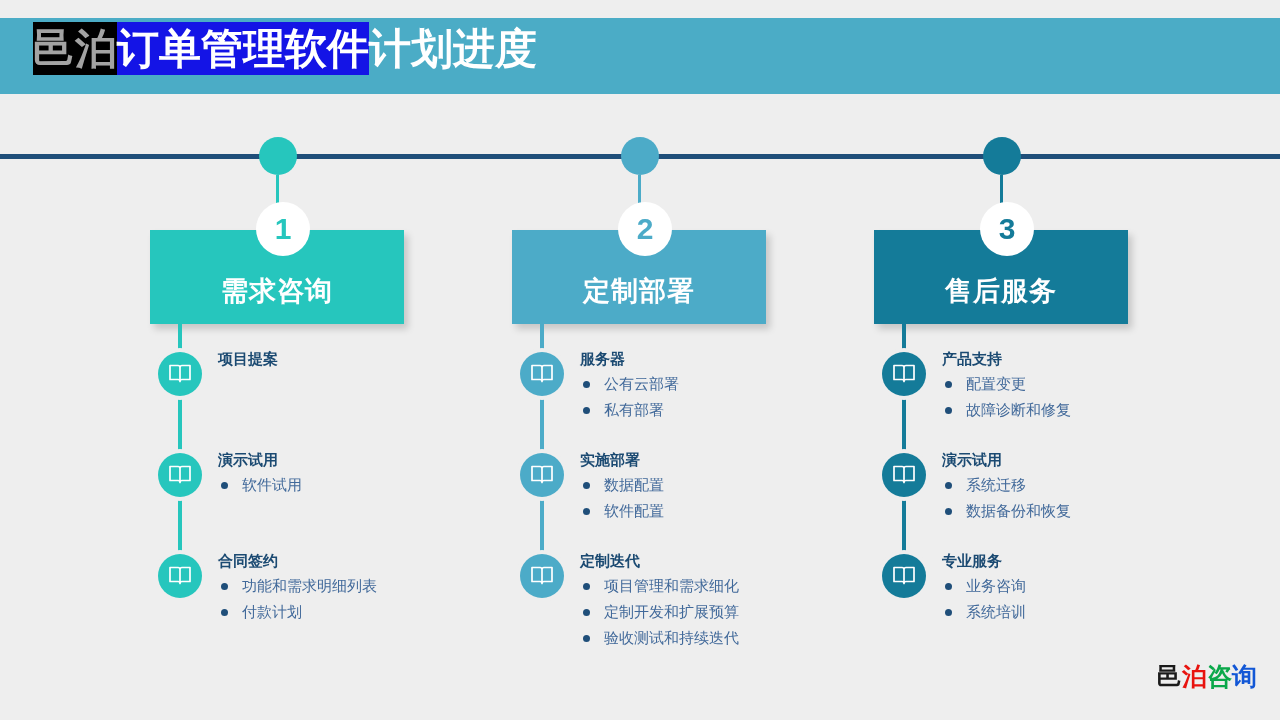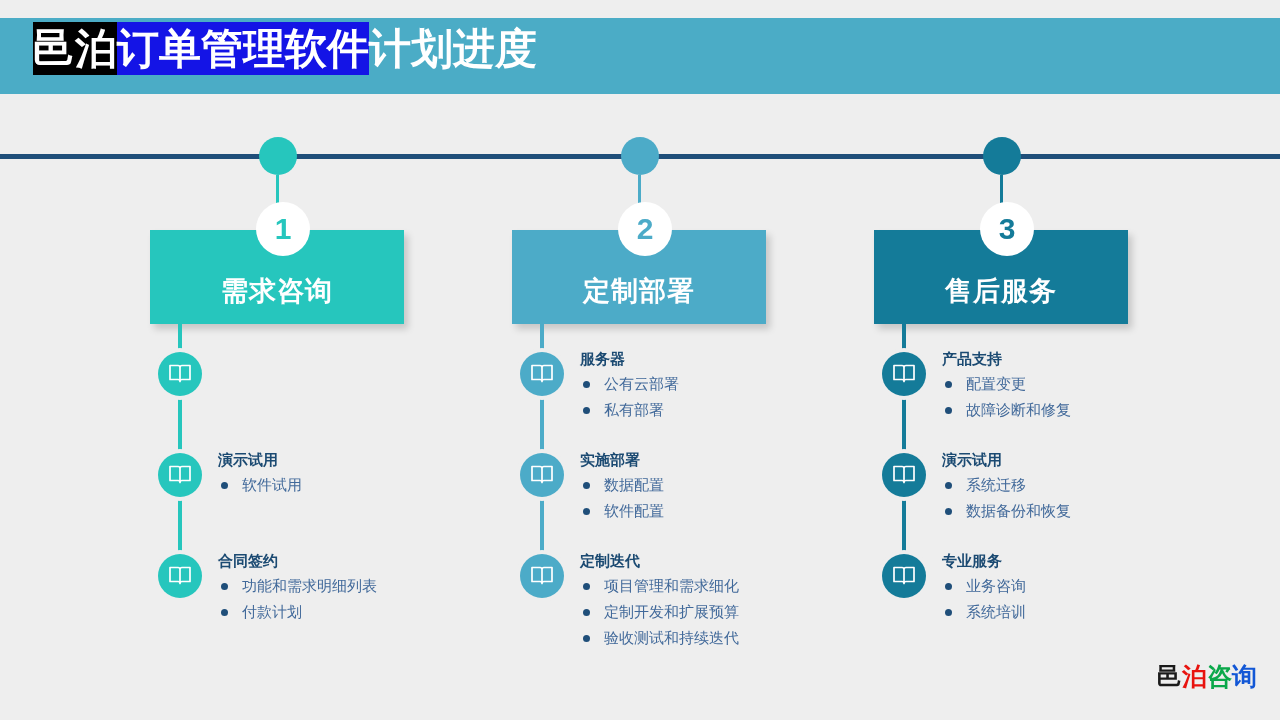--- a/index.html
+++ b/index.html
@@ -34,21 +34,21 @@
     line-height: 49px;
     white-space: nowrap;
     letter-spacing: 0px;
   }
   .title-seg {
     display: inline-block;
     padding: 2px 0 2px 0;
   }
   .seg-black {
     background: #000000;
-    color: #ffffff;
+    color: #a3a3a3;
   }
   .seg-blue {
     background: #1414e6;
     color: #ffffff;
     text-align: center;
   }
   .seg-plain {
     background: transparent;
     color: #ffffff;
   }
@@ -248,20 +248,21 @@
   <div class="stage-number">1</div>
   <div class="spine"></div>
 
   <div class="detail" style="top:352px">
     <div class="detail-icon">
       <svg width="24" height="22" viewBox="0 0 24 22">
           <path d="M2 2.5h8c1.1 0 2 .9 2 2v14c0-1.1-.9-2-2-2H2zM22 2.5h-8c-1.1 0-2 .9-2 2v14c0-1.1.9-2 2-2h8z" fill="none" stroke="#ffffff" stroke-width="1.7" stroke-linejoin="round"></path>
         </svg>
     </div>
     <div class="detail-body">
+      <div class="detail-title">项目提案</div>
     </div>
   </div>
 
   <div class="detail" style="top:453px">
     <div class="detail-icon">
       <svg width="24" height="22" viewBox="0 0 24 22">
           <path d="M2 2.5h8c1.1 0 2 .9 2 2v14c0-1.1-.9-2-2-2H2zM22 2.5h-8c-1.1 0-2 .9-2 2v14c0-1.1.9-2 2-2h8z" fill="none" stroke="#ffffff" stroke-width="1.7" stroke-linejoin="round"></path>
         </svg>
     </div>
     <div class="detail-body">

